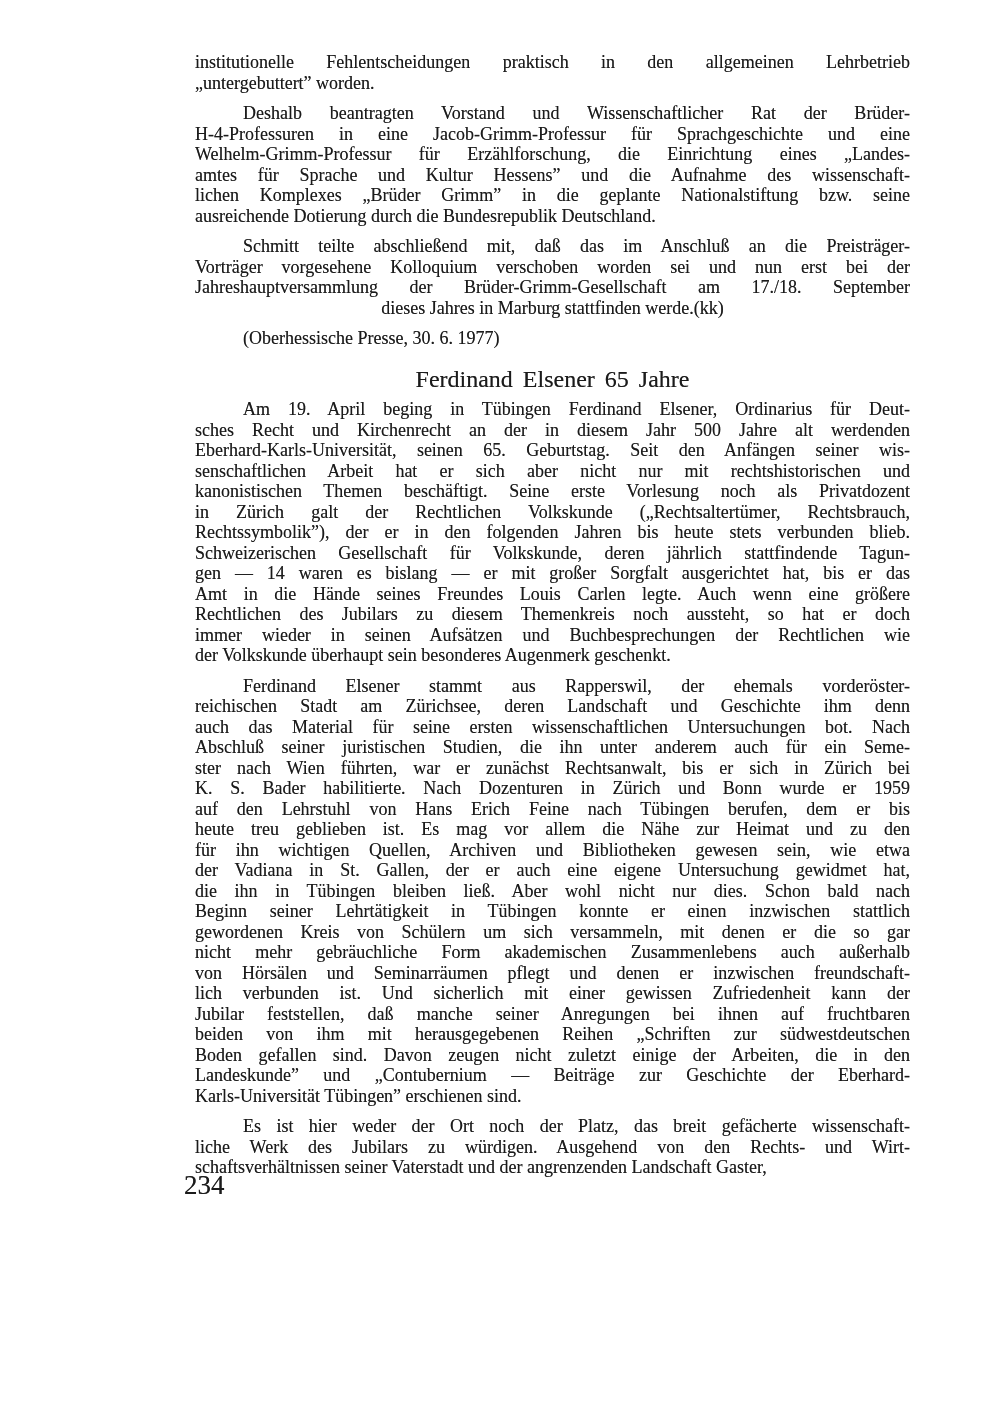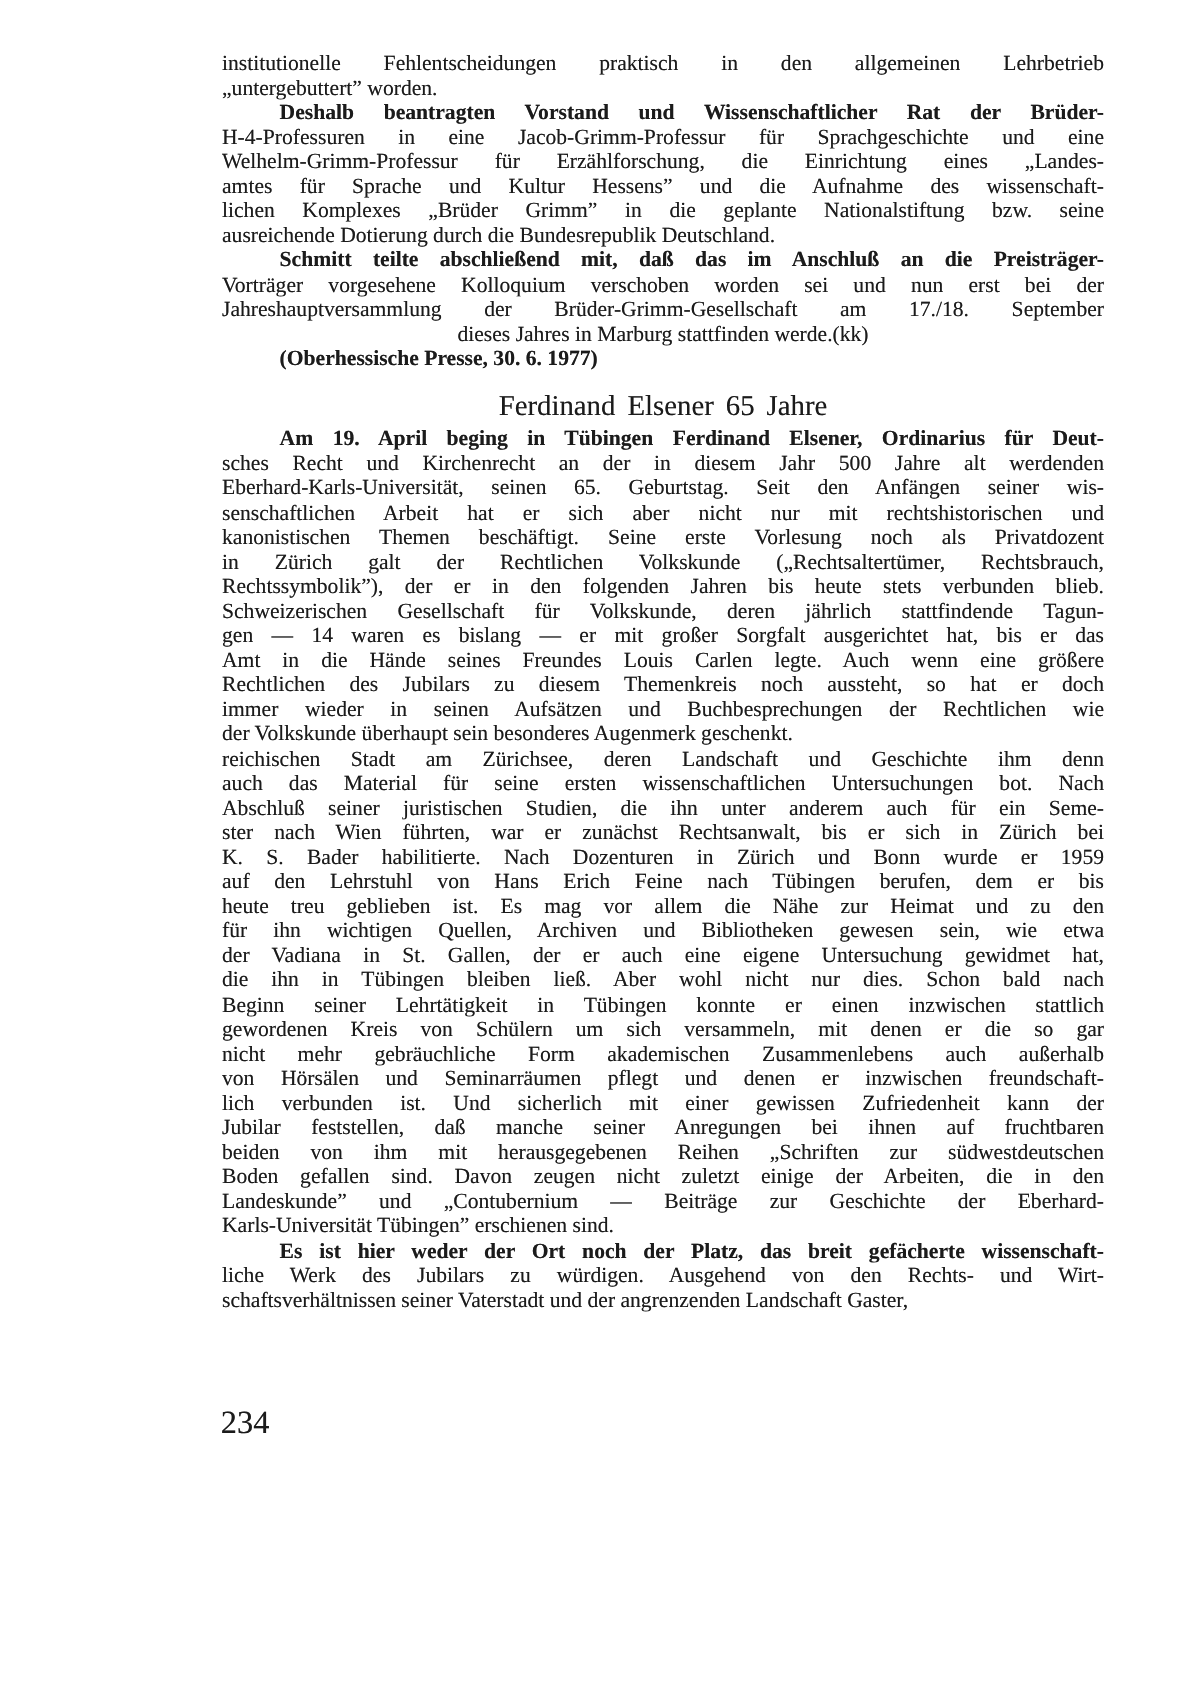--- a/index.html
+++ b/index.html
@@ -14,29 +14,29 @@
   }
   .textblock {
     position: absolute;
     left: 185px;
     top: 42px;
     width: 735px;
     font-size: 18px;
     line-height: 20.5px;
     text-shadow: 0 0 0.4px rgba(20,20,20,0.55);
   }
-  .para { margin: 0; }
+  .para { margin: 10px; }
   .ln {
     text-align: justify;
     text-align-last: justify;
     overflow: hidden;
     white-space: normal;
   }
   .ln.end { text-align-last: left; }
-  .ln.ind { text-indent: 48px; font-weight: bold; }
+  .ln.ind { text-indent: 48px; }
   .ln.split {
     display: flex;
     justify-content: center;
     text-align-last: left;
   }
   .heading {
     font-weight: normal;
     text-align-last: center;
     margin: 20px 0 6px 0;
     word-spacing: 4px;
@@ -91,20 +91,21 @@
         <div class="ln">in Zürich galt der Rechtlichen Volkskunde („Rechtsaltertümer, Rechtsbrauch,</div>
         <div class="ln">Rechtssymbolik”), der er in den folgenden Jahren bis heute stets verbunden blieb.</div>
         <div class="ln">Schweizerischen Gesellschaft für Volkskunde, deren jährlich stattfindende Tagun-</div>
         <div class="ln">gen — 14 waren es bislang — er mit großer Sorgfalt ausgerichtet hat, bis er das</div>
         <div class="ln">Amt in die Hände seines Freundes Louis Carlen legte. Auch wenn eine größere</div>
         <div class="ln">Rechtlichen des Jubilars zu diesem Themenkreis noch aussteht, so hat er doch</div>
         <div class="ln">immer wieder in seinen Aufsätzen und Buchbesprechungen der Rechtlichen wie</div>
         <div class="ln end">der Volkskunde überhaupt sein besonderes Augenmerk geschenkt.</div>
       </div>
       <div class="para">
+        <div class="ln ind">Ferdinand Elsener stammt aus Rapperswil, der ehemals vorderöster-</div>
         <div class="ln">reichischen Stadt am Zürichsee, deren Landschaft und Geschichte ihm denn</div>
         <div class="ln">auch das Material für seine ersten wissenschaftlichen Untersuchungen bot. Nach</div>
         <div class="ln">Abschluß seiner juristischen Studien, die ihn unter anderem auch für ein Seme-</div>
         <div class="ln">ster nach Wien führten, war er zunächst Rechtsanwalt, bis er sich in Zürich bei</div>
         <div class="ln">K. S. Bader habilitierte. Nach Dozenturen in Zürich und Bonn wurde er 1959</div>
         <div class="ln">auf den Lehrstuhl von Hans Erich Feine nach Tübingen berufen, dem er bis</div>
         <div class="ln">heute treu geblieben ist. Es mag vor allem die Nähe zur Heimat und zu den</div>
         <div class="ln">für ihn wichtigen Quellen, Archiven und Bibliotheken gewesen sein, wie etwa</div>
         <div class="ln">der Vadiana in St. Gallen, der er auch eine eigene Untersuchung gewidmet hat,</div>
         <div class="ln">die ihn in Tübingen bleiben ließ. Aber wohl nicht nur dies. Schon bald nach</div>

